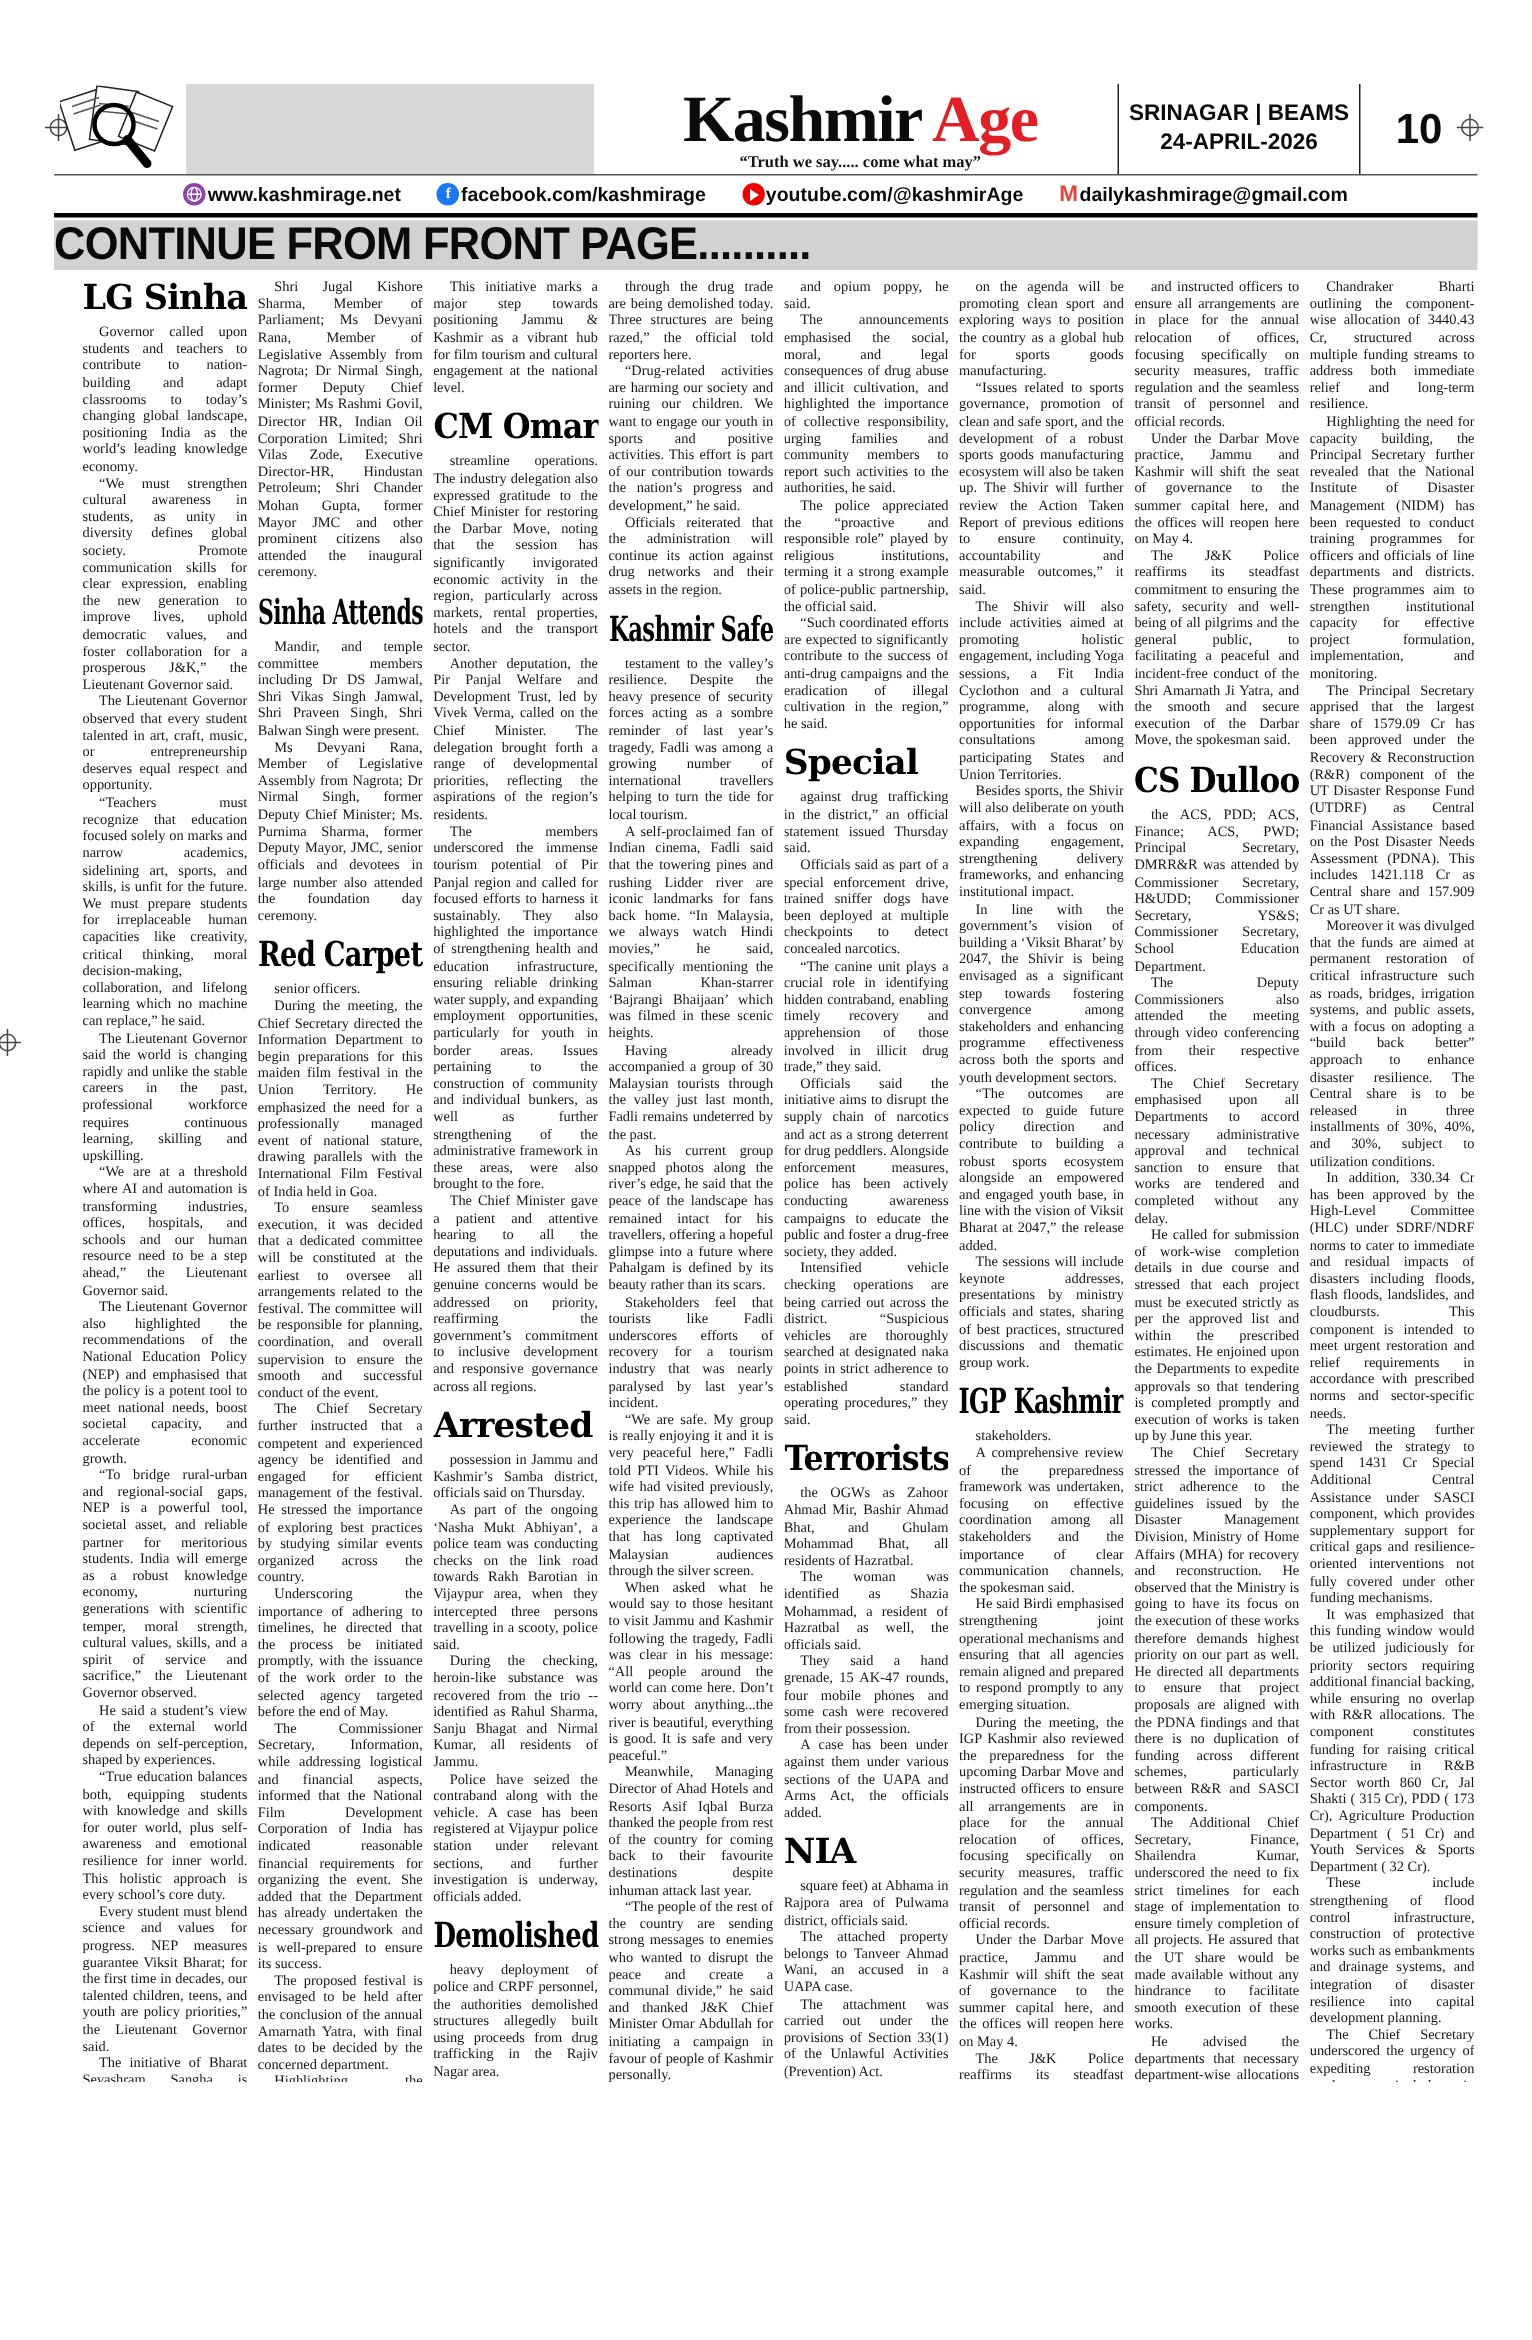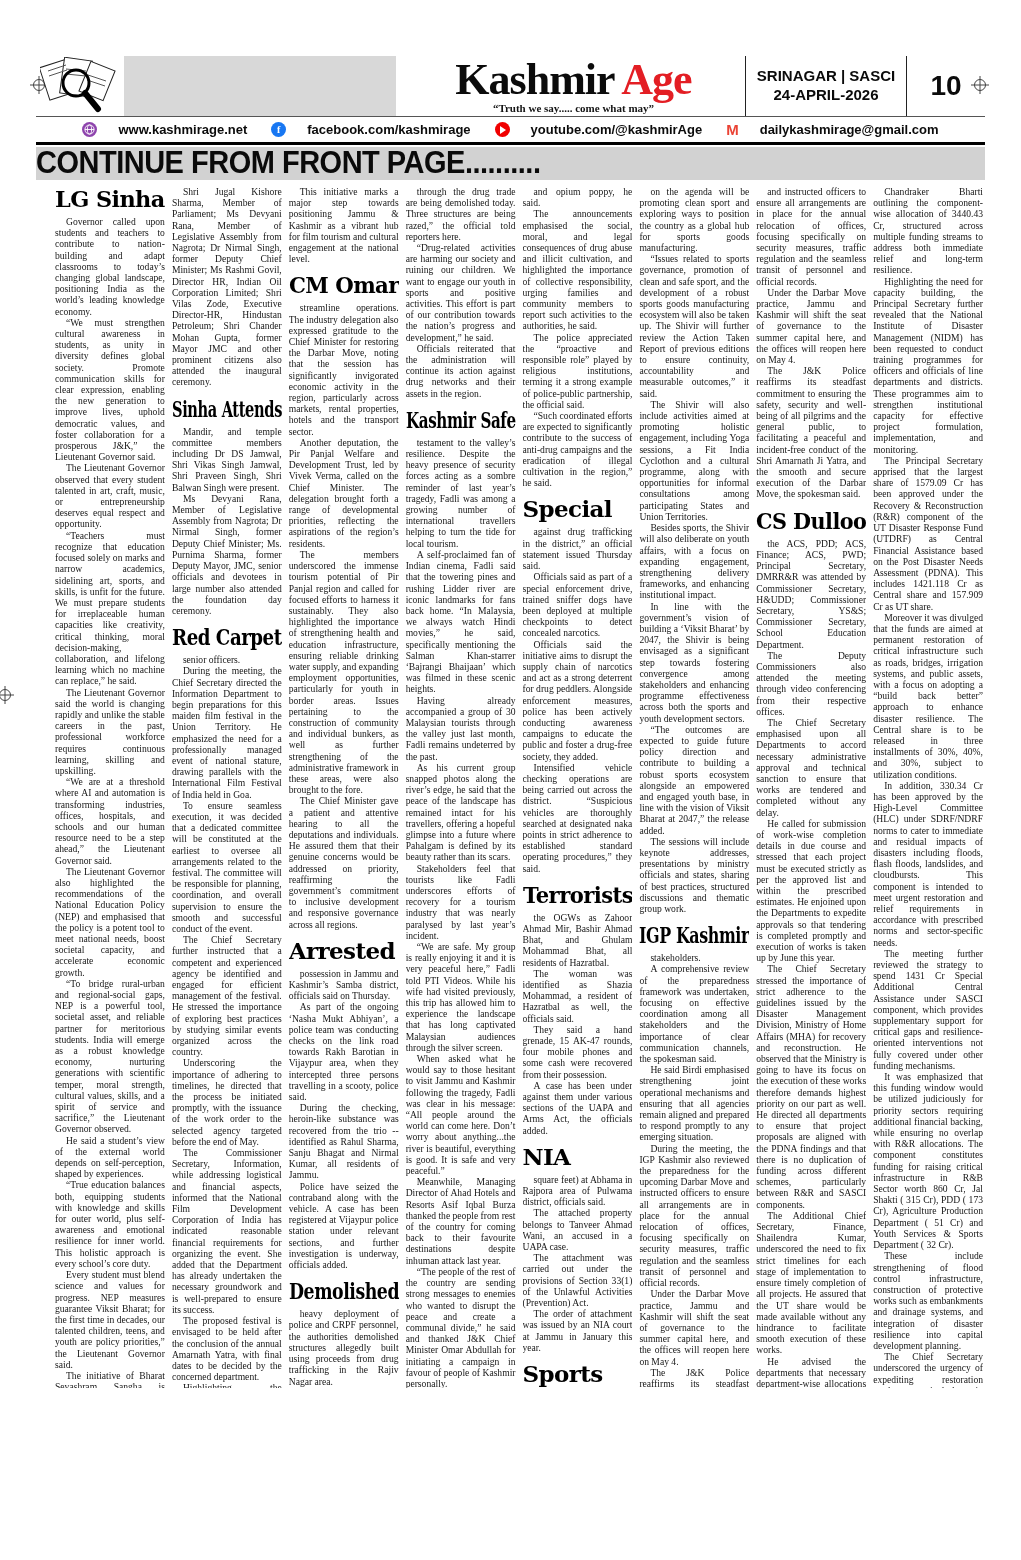--- a/index.html
+++ b/index.html
@@ -20,21 +20,21 @@
   .tagline{font-size:11px;font-weight:bold;color:#141414;margin-top:1px;}
   .date-block{width:160px;border-left:1.5px solid #222;display:flex;flex-direction:column;
               justify-content:center;text-align:center;font-family:"Liberation Sans",sans-serif;
               font-weight:bold;font-size:15px;line-height:1.25;color:#0b0b0b;}
   .page-num{width:78px;border-left:1.5px solid #222;display:flex;align-items:center;justify-content:center;
             font-family:"Liberation Sans",sans-serif;font-weight:bold;font-size:28px;color:#0b0b0b;}
   
   .links-bar{position:absolute;top:117px;left:36px;right:36px;height:25px;display:flex;
              align-items:center;justify-content:center;gap:24px;border-bottom:3px solid #000;
              font-family:"Liberation Sans",sans-serif;font-weight:bold;font-size:13px;color:#0b0b0b;}
-  .link-item{display:flex;align-items:center;gap:21px;}
+  .link-item{display:flex;align-items:center;gap:1px;}
   .icon-circle{width:15px;height:15px;border-radius:50%;display:inline-flex;align-items:center;
                justify-content:center;color:#fff;font-size:10px;font-weight:bold;line-height:1;}
   .globe{background:#8e44ad;}
   .fb{background:#1877f2;font-family:"Liberation Serif",serif;}
   .yt{background:#f00000;}
   .yt .play{width:0;height:0;border-left:6px solid #fff;border-top:4px solid transparent;border-bottom:4px solid transparent;margin-left:1px;}
   .gm{color:#ea4335;font-size:15px;font-weight:bold;font-family:"Liberation Sans",sans-serif;}
   
   .banner{position:absolute;top:147px;left:36px;right:36px;height:33px;background:#d2d2d2;
           display:flex;align-items:center;justify-content:flex-start;}
@@ -111,21 +111,21 @@
         <circle cx="36" cy="26" r="13" fill="none" stroke="#000" stroke-width="3"></circle>
         <line x1="45" y1="36" x2="58" y2="52" stroke="#000" stroke-width="6" stroke-linecap="round"></line>
       </svg>
     </div>
     <div class="mast-gray"></div>
     <div class="title-block">
       <div class="paper-title"><span class="t-black">Kashmir</span> <span class="t-red">Age</span></div>
       <div class="tagline">“Truth we say..... come what may”</div>
     </div>
     <div class="date-block">
-      <span>SRINAGAR | SASCI</span>
+      <span>SRINAGAR | BEAMS</span>
       <span>24-APRIL-2026</span>
     </div>
     <div class="page-num">10</div>
   </header>
 
   <div class="links-bar">
     <span class="link-item">
       <span class="icon-circle globe">
         <svg width="11" height="11" viewBox="0 0 12 12">
             <circle cx="6" cy="6" r="5" fill="none" stroke="#fff" stroke-width="1"></circle>
@@ -223,20 +223,21 @@
         <p>participate in the “war against drugs” and refrain from engaging in or supporting any form of illegal crop cultivation, particularly narcotic substances such as cannabis</p>
       </div>
       <div class="col">
         <p>and opium poppy, he said.</p>
         <p>The announcements emphasised the social, moral, and legal consequences of drug abuse and illicit cultivation, and highlighted the importance of collective responsibility, urging families and community members to report such activities to the authorities, he said.</p>
         <p>The police appreciated the “proactive and responsible role” played by religious institutions, terming it a strong example of police-public partnership, the official said.</p>
         <p>“Such coordinated efforts are expected to significantly contribute to the success of anti-drug campaigns and the eradication of illegal cultivation in the region,” he said.</p>
         <div class="headline">Special</div>
         <p>against drug trafficking in the district,” an official statement issued Thursday said.</p>
         <p>Officials said as part of a special enforcement drive, trained sniffer dogs have been deployed at multiple checkpoints to detect concealed narcotics.</p>
+        <p>“The canine unit plays a crucial role in identifying hidden contraband, enabling timely recovery and apprehension of those involved in illicit drug trade,” they said.</p>
         <p>Officials said the initiative aims to disrupt the supply chain of narcotics and act as a strong deterrent for drug peddlers. Alongside enforcement measures, police has been actively conducting awareness campaigns to educate the public and foster a drug-free society, they added.</p>
         <p>Intensified vehicle checking operations are being carried out across the district. “Suspicious vehicles are thoroughly searched at designated naka points in strict adherence to established standard operating procedures,” they said.</p>
         <div class="headline" style="transform: scaleX(0.916667);">Terrorists</div>
         <p>the OGWs as Zahoor Ahmad Mir, Bashir Ahmad Bhat, and Ghulam Mohammad Bhat, all residents of Hazratbal.</p>
         <p>The woman was identified as Shazia Mohammad, a resident of Hazratbal as well, the officials said.</p>
         <p>They said a hand grenade, 15 AK-47 rounds, four mobile phones and some cash were recovered from their possession.</p>
         <p>A case has been under against them under various sections of the UAPA and Arms Act, the officials added.</p>
         <div class="headline">NIA</div>
         <p>square feet) at Abhama in Rajpora area of Pulwama district, officials said.</p>
         <p>The attached property belongs to Tanveer Ahmad Wani, an accused in a UAPA case.</p>

